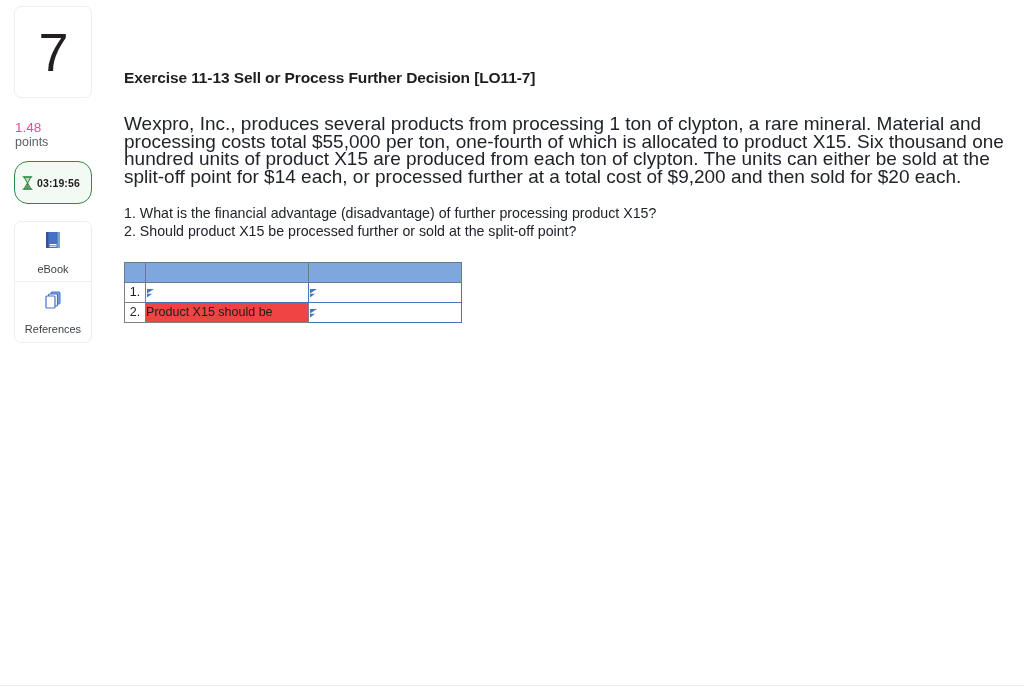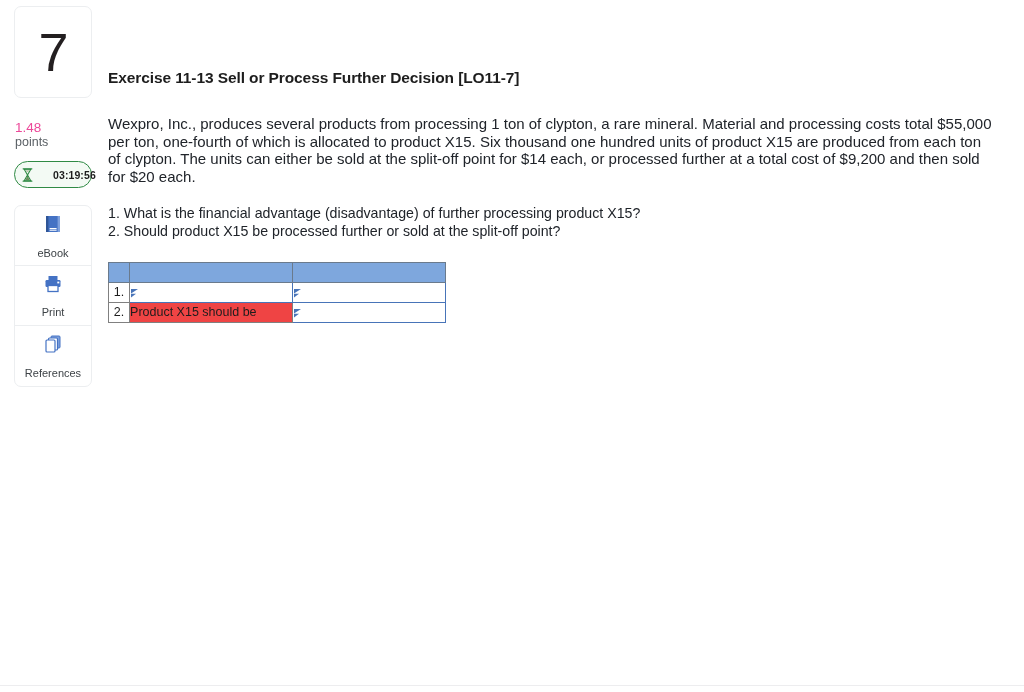--- a/index.html
+++ b/index.html
@@ -58,27 +58,27 @@
   }
   .points-label {
     font-size: 12.5px;
     color: #5b6166;
     line-height: 15px;
   }
 
   .timer-pill {
     margin-top: 11px;
     width: 78px;
-    height: 27px;
+    height: 43px;
     border: 1.5px solid #2f8a44;
     border-radius: 14px;
     background: #f3faf4;
     display: flex;
     align-items: center;
-    gap: 20px;
+    gap: 4px;
     padding-left: 7px;
   }
   .timer-pill .hourglass {
     display: block;
     width: 11px;
     height: 14px;
     flex: 0 0 auto;
   }
   .timer-text {
     font-size: 10.5px;
@@ -109,39 +109,39 @@
   .tool-item .tool-label {
     font-size: 11px;
     color: #3d4246;
     line-height: 12px;
   }
   .tool-icon { display: block; }
 
   
   .content {
     position: absolute;
-    left: 108px;
+    left: 124px;
     top: 0;
     width: 900px;
   }
 
   .exercise-title {
     margin: 0;
     padding-top: 69px;
     font-size: 15.5px;
     font-weight: bold;
     color: #1d1d1d;
     letter-spacing: -0.1px;
   }
 
   .body-text {
     margin: 0;
     padding-top: 28px;
     width: 884px;
-    font-size: 15px;
+    font-size: 19px;
     line-height: 17.6px;
     color: #20242a;
   }
 
   .required-block {
     padding-top: 20px;
     font-size: 14.2px;
     line-height: 17.6px;
     color: #20242a;
   }
@@ -262,31 +262,20 @@
             <rect x="4" y="3" width="14" height="16" rx="1" fill="#4472c4"></rect>
             <rect x="4" y="3" width="2.4" height="16" fill="#2f5597"></rect>
             <rect x="15.6" y="3" width="2.4" height="16" fill="#7fa1dd"></rect>
             <path d="M7.6 15.6 H14.6" stroke="#ffffff" stroke-width="1.1"></path>
             <path d="M7.6 17.3 H14.6" stroke="#ffffff" stroke-width="0.9"></path>
           </svg>
         </span>
         <span class="tool-label">eBook</span>
       </div>
 
-      <div class="tool-item">
-        <span class="tool-icon">
-          <svg width="22" height="20" viewBox="0 0 22 20" xmlns="http://www.w3.org/2000/svg">
-            <rect x="6.5" y="2" width="9" height="4" fill="#4472c4"></rect>
-            <rect x="3.5" y="6" width="15" height="7" rx="1.2" fill="#4472c4"></rect>
-            <rect x="15.3" y="7.6" width="2" height="1.8" fill="#ffffff"></rect>
-            <rect x="6" y="11.5" width="10" height="6" fill="#ffffff" stroke="#4472c4" stroke-width="1.3"></rect>
-          </svg>
-        </span>
-        <span class="tool-label">Print</span>
-      </div>
 
       <div class="tool-item">
         <span class="tool-icon">
           <svg width="22" height="22" viewBox="0 0 22 22" xmlns="http://www.w3.org/2000/svg">
             <rect x="9" y="3" width="9" height="12" rx="1" fill="#7fa1dd" stroke="#4472c4" stroke-width="1"></rect>
             <rect x="6.5" y="5" width="9" height="12" rx="1" fill="#ffffff" stroke="#4472c4" stroke-width="1.2"></rect>
             <rect x="4" y="7" width="9" height="12" rx="1" fill="#ffffff" stroke="#4472c4" stroke-width="1.2"></rect>
           </svg>
         </span>
         <span class="tool-label">References</span>

